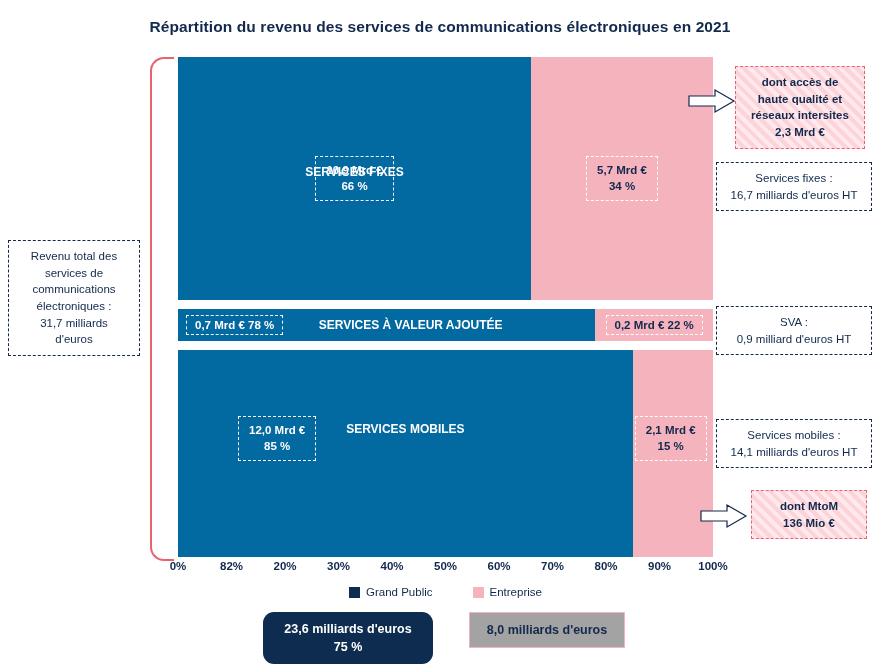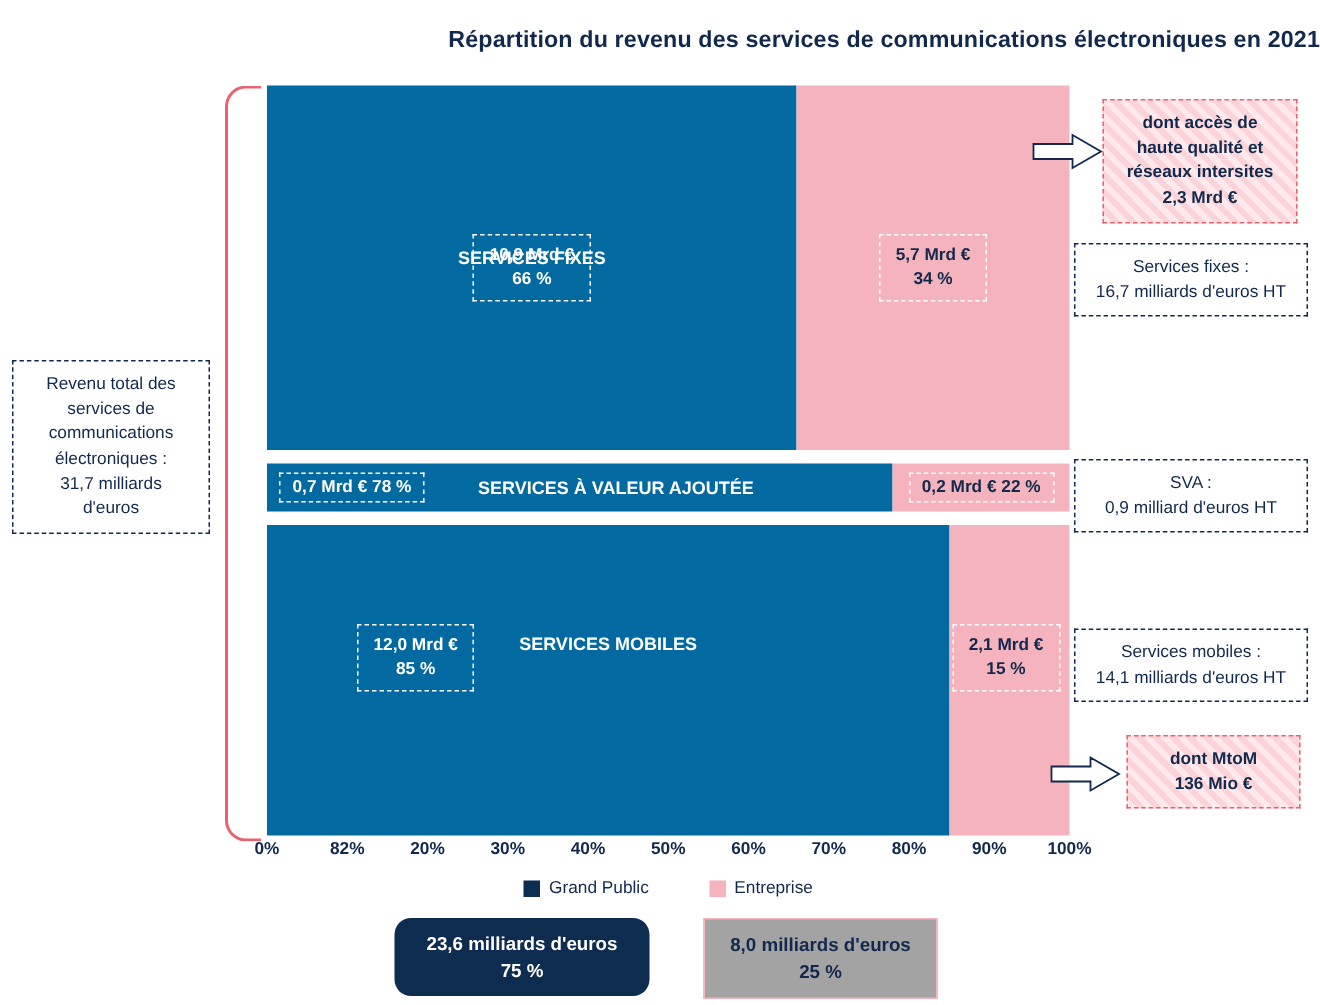--- a/index.html
+++ b/index.html
@@ -13,21 +13,21 @@
     font-family: "Liberation Sans", sans-serif;
     color: #12294d;
     position: relative;
     overflow: hidden;
   }
   .title {
     position: absolute;
     top: 18px;
     left: 0;
     width: 880px;
-    text-align: right;
+    text-align: center;
     font-size: 15.5px;
     font-weight: bold;
     color: #12294d;
     letter-spacing: 0.1px;
   }
 
   
   .plot {
     position: absolute;
     left: 178px;
@@ -319,14 +319,13 @@
     <span>Entreprise</span>
   </div>
 </div>
 
 <div class="total-box" id="total-gp">
   <div>23,6 milliards d'euros</div>
   <div>75 %</div>
 </div>
 <div class="total-box" id="total-ent">
   <div>8,0 milliards d'euros</div>
-  <div>25 %</div>
 </div>
 
 </body></html>

